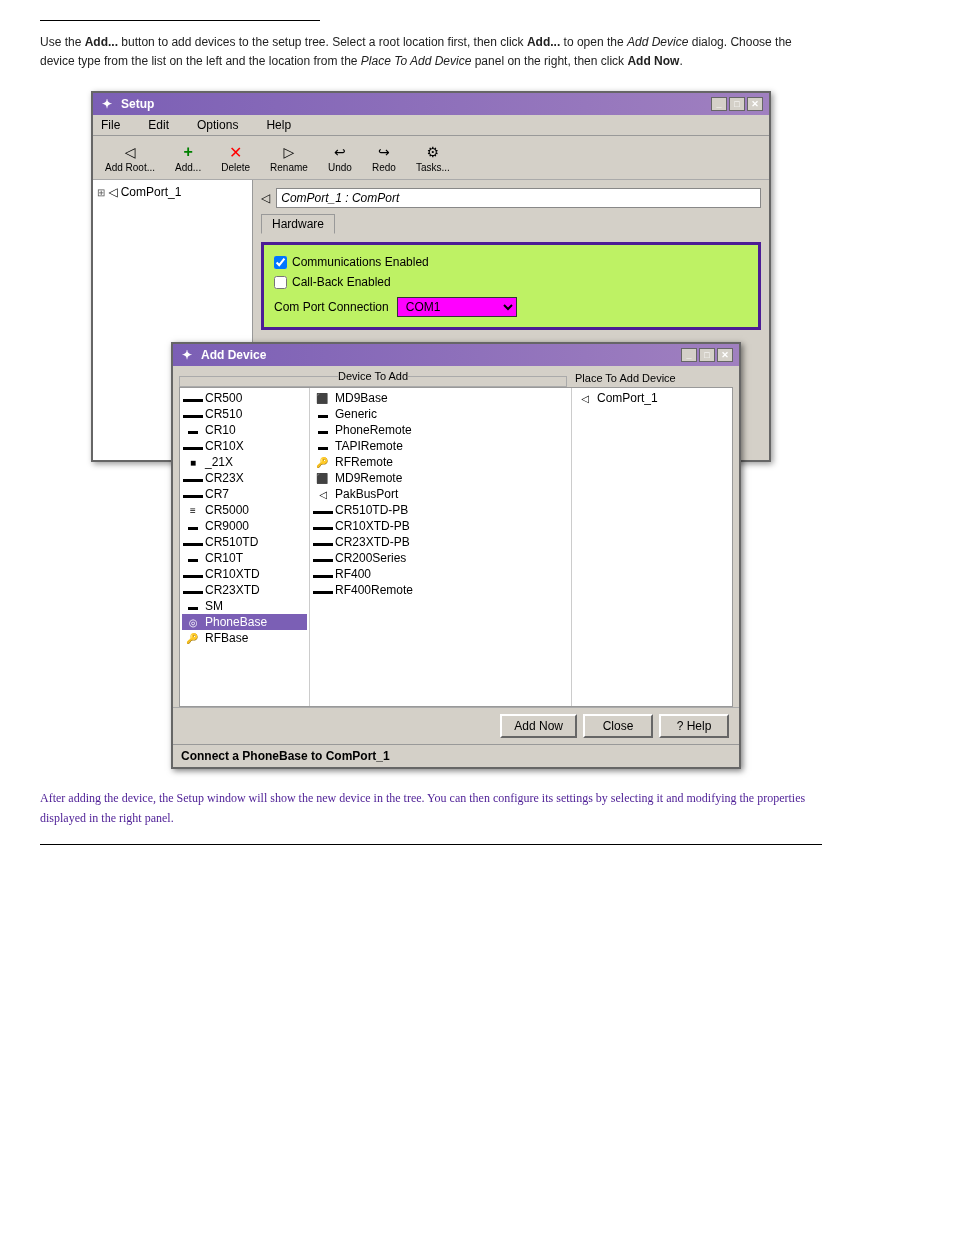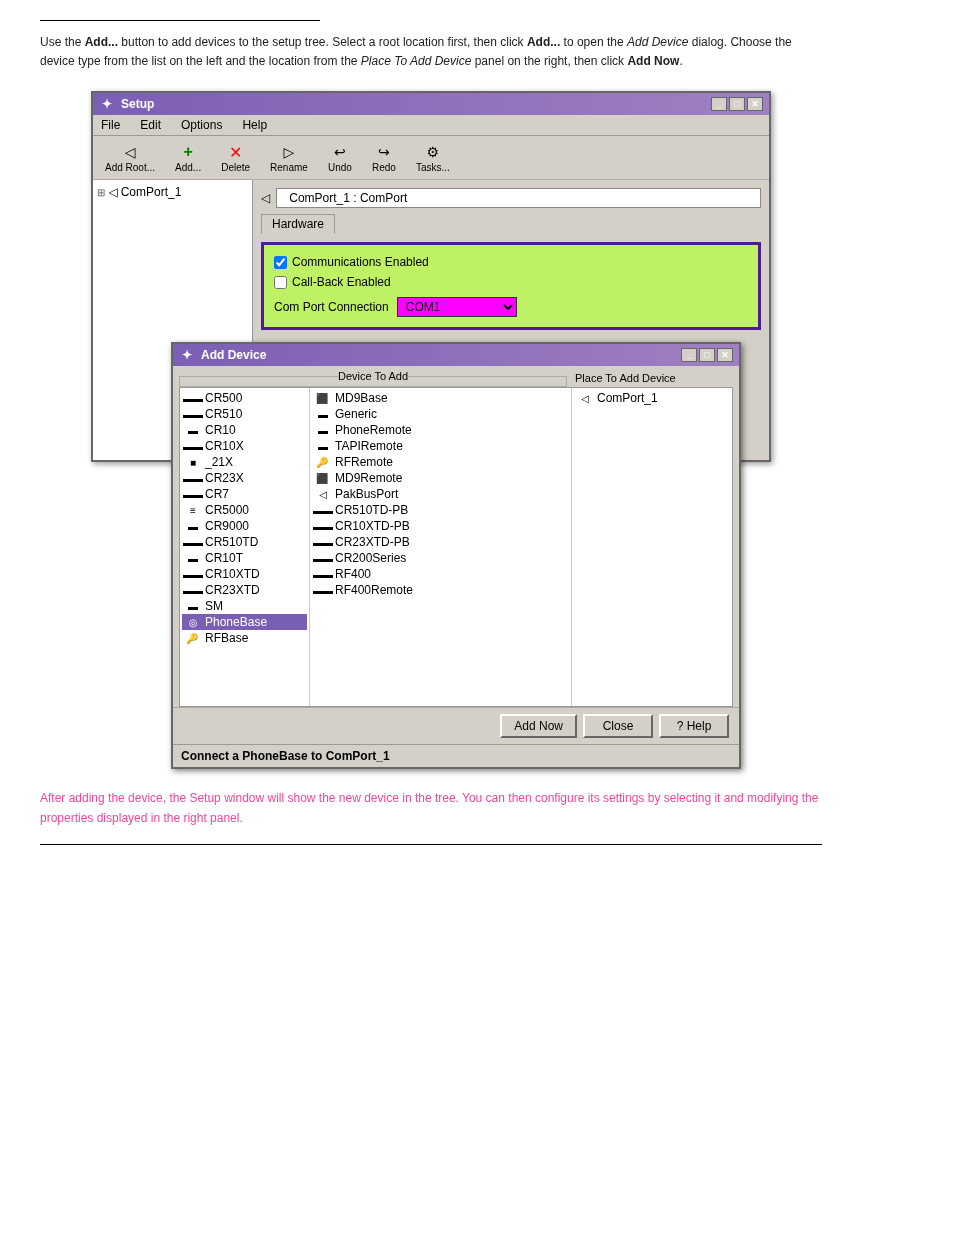--- a/index.html
+++ b/index.html
@@ -30,21 +30,22 @@
       font-size: 12px;
       line-height: 1.6;
       margin-bottom: 20px;
       color: #222;
     }
 
     .bottom-text {
       font-size: 12px;
       line-height: 1.6;
       margin-top: 20px;
-      color: #ec4899;
+      color: #4c1d95;
+      font-family: Liberation Serif, serif;
     }
 
     .bottom-rule {
       border-top: 1px solid #000;
       margin-top: 16px;
     }
 
     
     .setup-window {
       position: relative;
@@ -94,21 +95,21 @@
       display: flex;
       align-items: center;
       justify-content: center;
       cursor: pointer;
     }
 
     .menubar {
       background: #d4d0c8;
       padding: 2px 4px;
       display: flex;
-      gap: 12px;
+      gap: 20px;
       font-size: 12px;
       border-bottom: 1px solid #999;
     }
 
     .menu-item {
       padding: 1px 4px;
       cursor: pointer;
     }
 
     .toolbar {
@@ -181,23 +182,24 @@
     .comport-header {
       display: flex;
       align-items: center;
       gap: 6px;
       margin-bottom: 6px;
     }
 
     .comport-title-box {
       background: #fff;
       border: 1px solid #888;
-      padding: 2px 12px;
+      padding: 2px 4px;
       font-size: 12px;
       flex: 1;
+      font-style: italic;
     }
 
     .tab-strip {
       display: flex;
       margin-bottom: 8px;
     }
 
     .tab {
       padding: 2px 10px;
       background: #d4d0c8;

